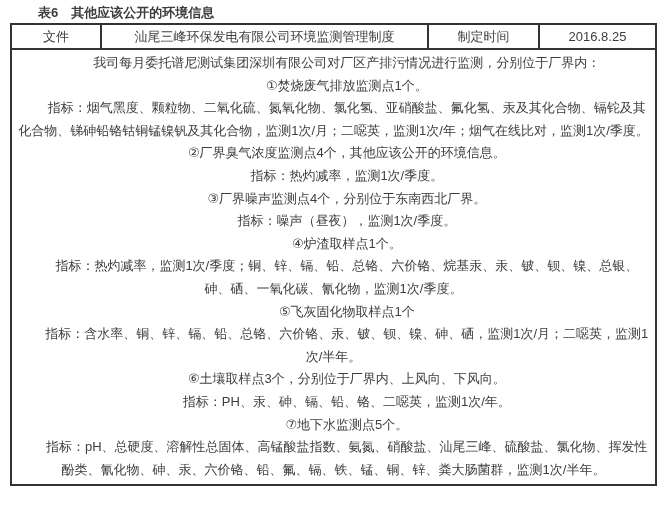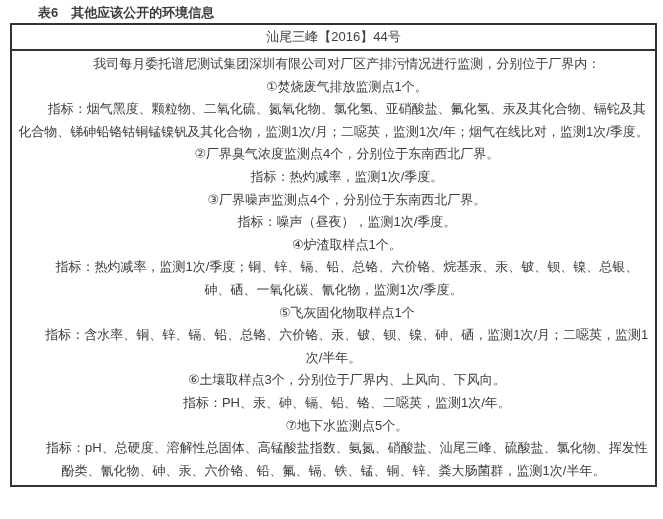--- a/index.html
+++ b/index.html
@@ -62,30 +62,33 @@
   <div class="caption">表6　其他应该公开的环境信息</div>
 
   <table class="doc">
     <colgroup>
       <col style="width:90px">
       <col style="width:327px">
       <col style="width:111px">
       <col style="width:117px">
     </colgroup>
     <tbody>
-      <tr class="row-num">
-        <td colspan="4">汕尾三峰【2016】44号</td>
+      <tr class="row-head">
+        <td>文件</td>
+        <td>汕尾三峰环保发电有限公司环境监测管理制度</td>
+        <td>制定时间</td>
+        <td>2016.8.25</td>
       </tr>
       <tr>
         <td colspan="4" class="body-cell">
           <div class="plan">
               <p class="para">我司每月委托谱尼测试集团深圳有限公司对厂区产排污情况进行监测，分别位于厂界内：</p>
               <p class="para">①焚烧废气排放监测点1个。</p>
               <p class="para">指标：烟气黑度、颗粒物、二氧化硫、氮氧化物、氯化氢、亚硝酸盐、氟化氢、汞及其化合物、镉铊及其化合物、锑砷铅铬钴铜锰镍钒及其化合物，监测1次/月；二噁英，监测1次/年；烟气在线比对，监测1次/季度。</p>
-              <p class="para">②厂界臭气浓度监测点4个，分别位于东南西北厂界。</p>
+              <p class="para">②厂界臭气浓度监测点4个，其他应该公开的环境信息。</p>
               <p class="para">指标：热灼减率，监测1次/季度。</p>
               <p class="para">③厂界噪声监测点4个，分别位于东南西北厂界。</p>
               <p class="para">指标：噪声（昼夜），监测1次/季度。</p>
               <p class="para">④炉渣取样点1个。</p>
               <p class="para">指标：热灼减率，监测1次/季度；铜、锌、镉、铅、总铬、六价铬、烷基汞、汞、铍、钡、镍、总银、砷、硒、一氧化碳、氰化物，监测1次/季度。</p>
               <p class="para">⑤飞灰固化物取样点1个</p>
               <p class="para">指标：含水率、铜、锌、镉、铅、总铬、六价铬、汞、铍、钡、镍、砷、硒，监测1次/月；二噁英，监测1次/半年。</p>
               <p class="para">⑥土壤取样点3个，分别位于厂界内、上风向、下风向。</p>
               <p class="para">指标：PH、汞、砷、镉、铅、铬、二噁英，监测1次/年。</p>
               <p class="para">⑦地下水监测点5个。</p>

